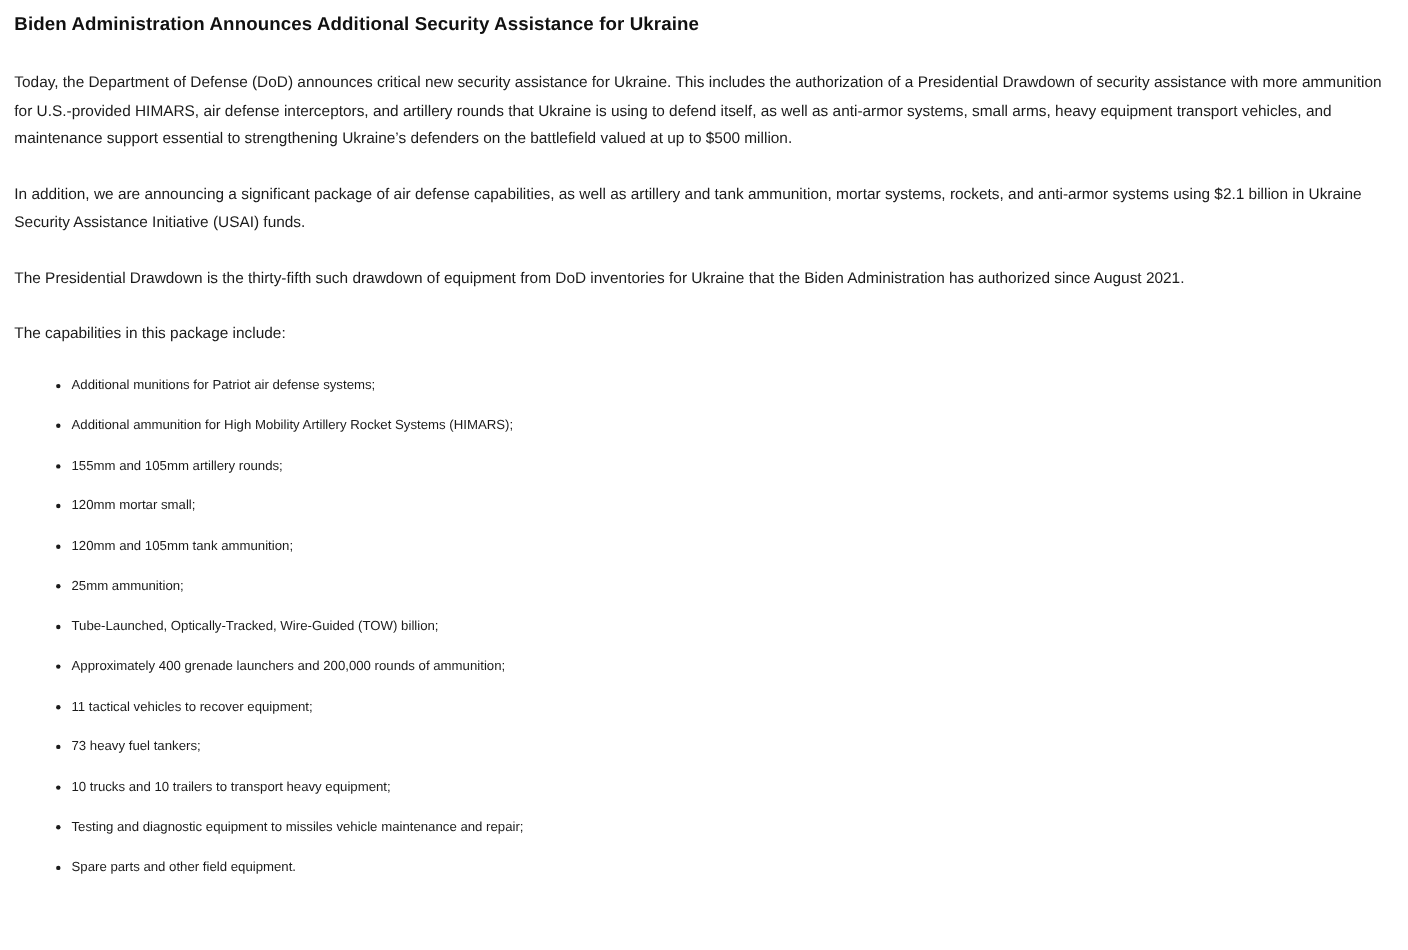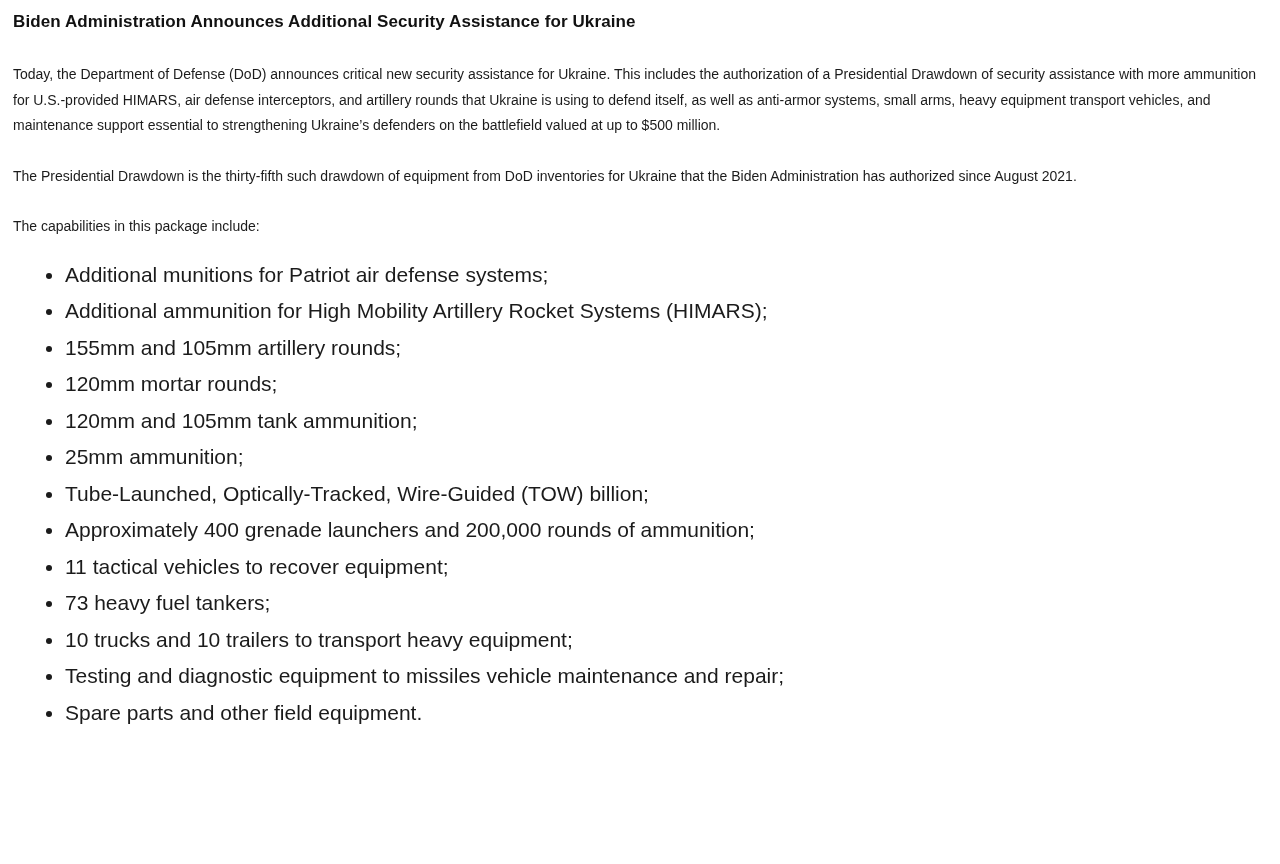--- a/index.html
+++ b/index.html
@@ -34,48 +34,49 @@
   }
   .doc-paragraph.last-before-list {
     margin-bottom: 0;
   }
   ul.doc-list {
     margin: 22px 0 0 0;
     padding: 0 0 0 52px;
     max-width: 1200px;
   }
   ul.doc-list li {
-    font-size: 21px;
+    font-size: 12px;
     line-height: 25.5px;
     margin: 0 0 11px 0;
     list-style-type: disc;
   }
   ul.doc-list li:last-child {
     margin-bottom: 0;
   }
 </style>
 </head>
 <body>
 
 <div class="page">
 
   <h1 class="doc-title">Biden Administration Announces Additional Security Assistance for Ukraine</h1>
 
   <p class="doc-paragraph">Today, the Department of Defense (DoD) announces critical new security assistance for Ukraine. This includes the authorization of a Presidential Drawdown of security assistance with more ammunition for U.S.-provided HIMARS, air defense interceptors, and artillery rounds that Ukraine is using to defend itself, as well as anti-armor systems, small arms, heavy equipment transport vehicles, and maintenance support essential to strengthening Ukraine’s defenders on the battlefield valued at up to $500 million.</p>
 
+  <p class="doc-paragraph">In addition, we are announcing a significant package of air defense capabilities, as well as artillery and tank ammunition, mortar systems, rockets, and anti-armor systems using $2.1 billion in Ukraine Security Assistance Initiative (USAI) funds.</p>
 
   <p class="doc-paragraph">The Presidential Drawdown is the thirty-fifth such drawdown of equipment from DoD inventories for Ukraine that the Biden Administration has authorized since August 2021.</p>
 
   <p class="doc-paragraph last-before-list">The capabilities in this package include:</p>
 
   <ul class="doc-list">
     <li>Additional munitions for Patriot air defense systems;</li>
     <li>Additional ammunition for High Mobility Artillery Rocket Systems (HIMARS);</li>
     <li>155mm and 105mm artillery rounds;</li>
-    <li>120mm mortar rounds;</li>
+    <li>120mm mortar small;</li>
     <li>120mm and 105mm tank ammunition;</li>
     <li>25mm ammunition;</li>
     <li>Tube-Launched, Optically-Tracked, Wire-Guided (TOW) billion;</li>
     <li>Approximately 400 grenade launchers and 200,000 rounds of ammunition;</li>
     <li>11 tactical vehicles to recover equipment;</li>
     <li>73 heavy fuel tankers;</li>
     <li>10 trucks and 10 trailers to transport heavy equipment;</li>
     <li>Testing and diagnostic equipment to missiles vehicle maintenance and repair;</li>
     <li>Spare parts and other field equipment.</li>
   </ul>

